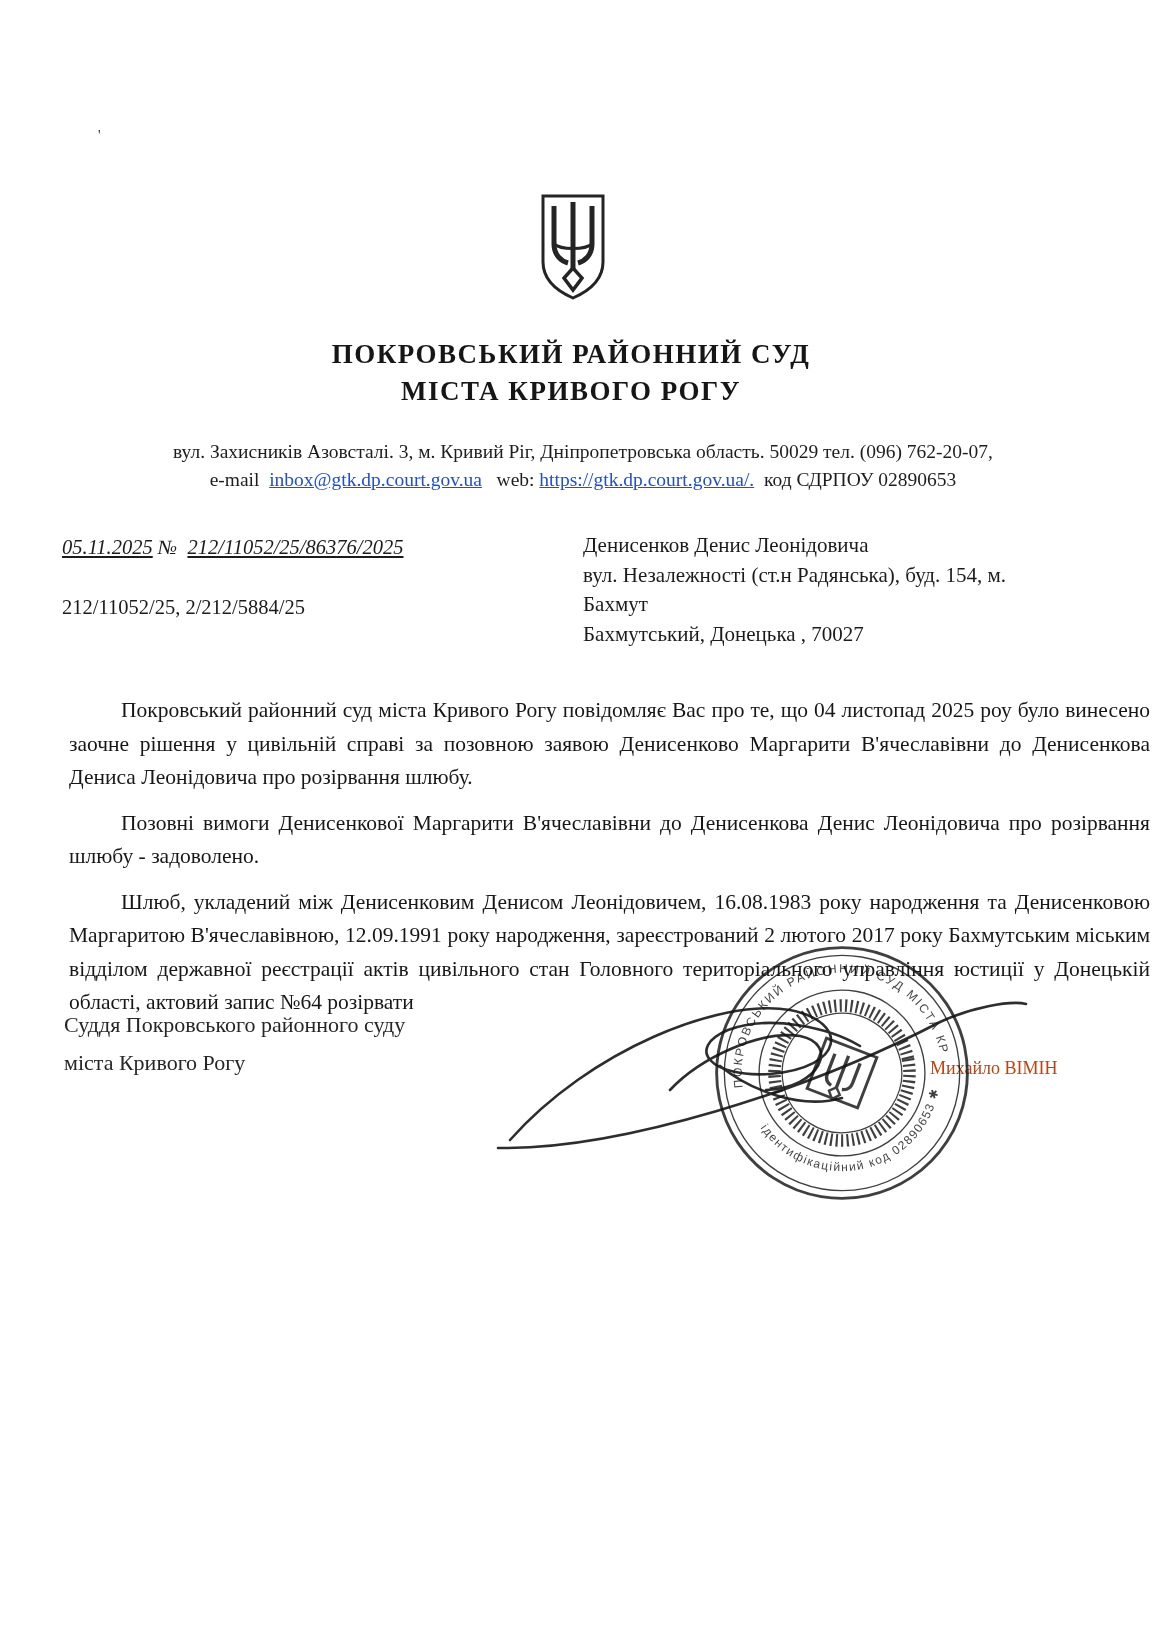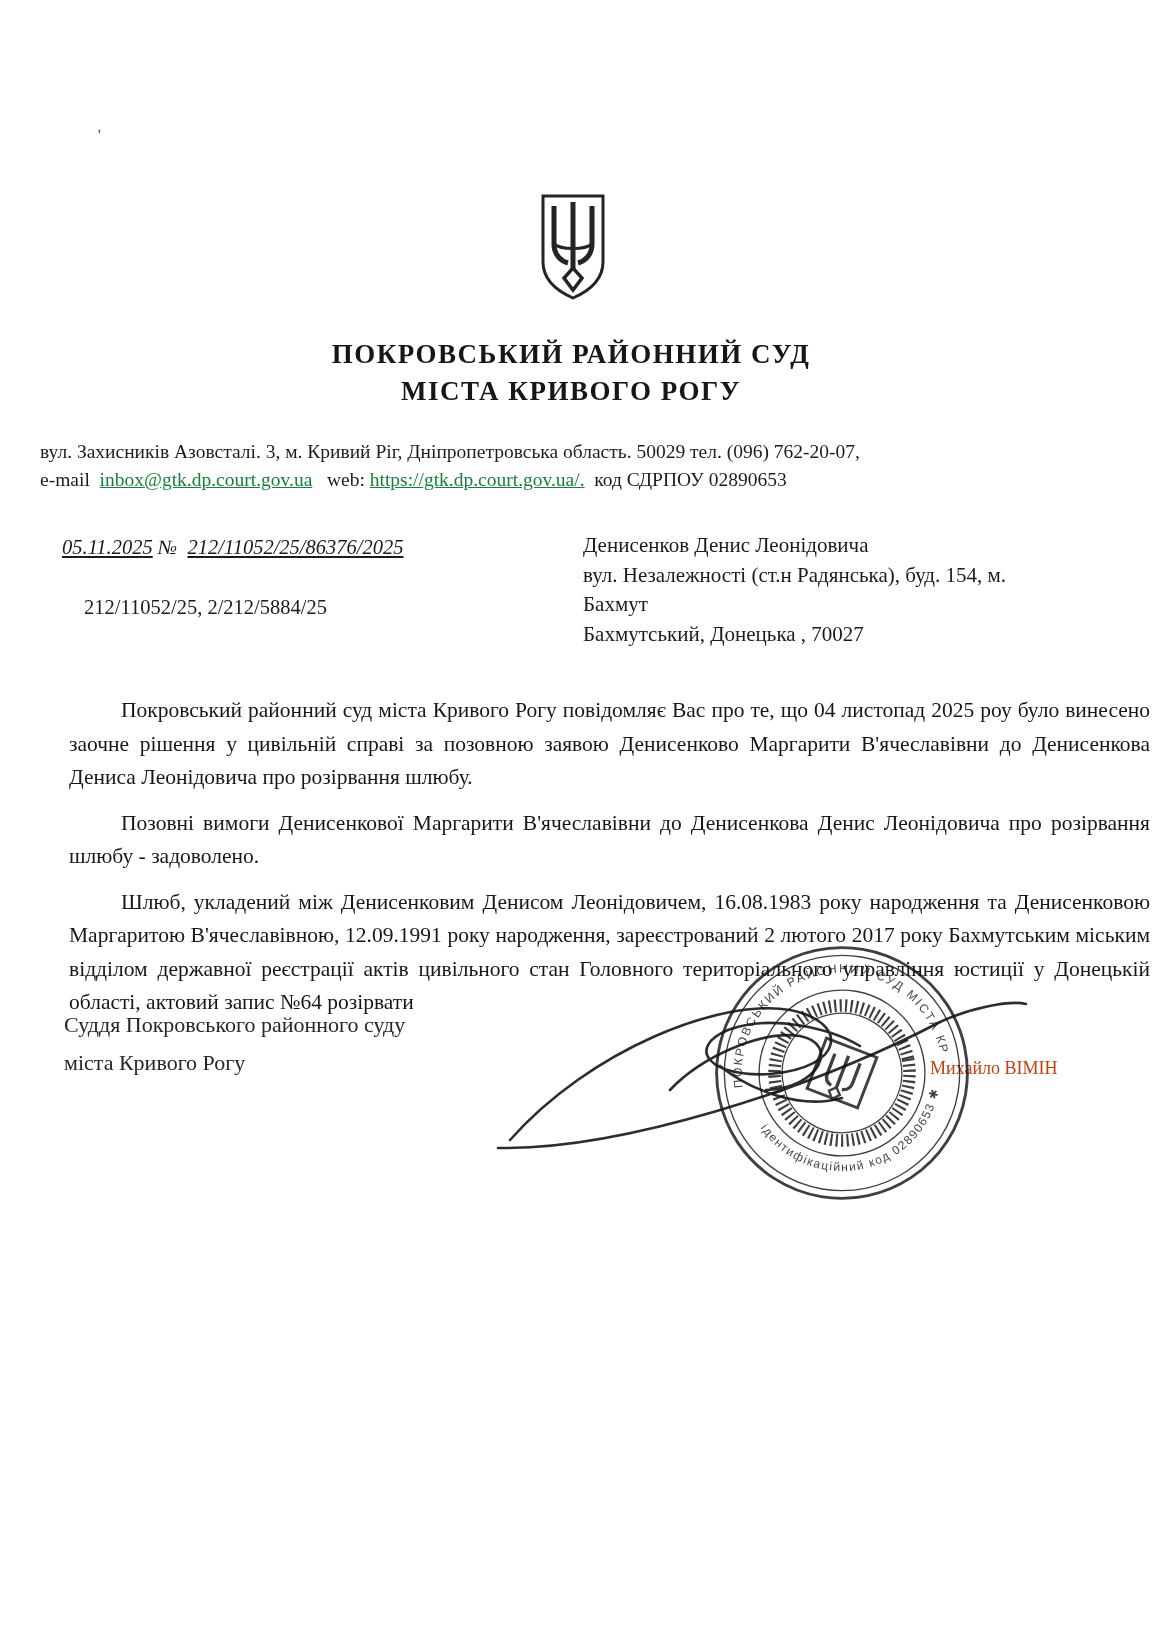--- a/index.html
+++ b/index.html
@@ -9,26 +9,26 @@
     background:#ffffff;
     font-family:"Liberation Serif","DejaVu Serif",serif;
     color:#1b1b1b;
     overflow:hidden;
   }
   .abs{position:absolute;}
   .artifact{left:98px;top:128px;font-size:14px;color:#222;}
   .emblem{left:537px;top:192px;width:72px;height:110px;}
   .court-title{left:0;top:336px;width:1142px;text-align:center;
     font-weight:bold;font-size:27px;line-height:37px;letter-spacing:1.5px;color:#161616;}
-  .addr{left:40px;top:438px;width:1086px;
+  .addr{left:40px;top:438px;width:1086px;text-align:center;
     font-size:19.5px;line-height:28px;color:#1d1d1d;}
-  .addr a,.link{color:#15803d;text-decoration:underline;}
+  .addr a,.link{color:#1d4ed8;text-decoration:underline;}
   .ref-line{left:62px;top:536px;font-size:20.5px;white-space:nowrap;font-style:italic;}
   .ref-line .u{text-decoration:underline;}
-  .case-line{left:62px;top:596px;font-size:20.5px;white-space:nowrap;margin-left:22px;}
+  .case-line{left:62px;top:596px;font-size:20.5px;white-space:nowrap;}
   .recipient{left:583px;top:531px;width:540px;font-size:21px;line-height:29.5px;}
   .bodytext{left:57px;top:682px;width:1105px;
     font-size:21.5px;line-height:33.5px;text-align:justify;color:#171717;}
   .bodytext p{margin:12px;text-indent:52px;}
   .sig-title{left:64px;top:1006px;font-size:22px;line-height:38px;color:#262626;}
   .judge-name{left:930px;top:1058px;font-size:18px;color:#c2410c;white-space:nowrap;}
   .signature-svg{left:470px;top:970px;width:560px;height:210px;}
   .stamp-svg{left:698px;top:938px;width:288px;height:270px;opacity:.82;}
   svg{display:block;}
 </style>

